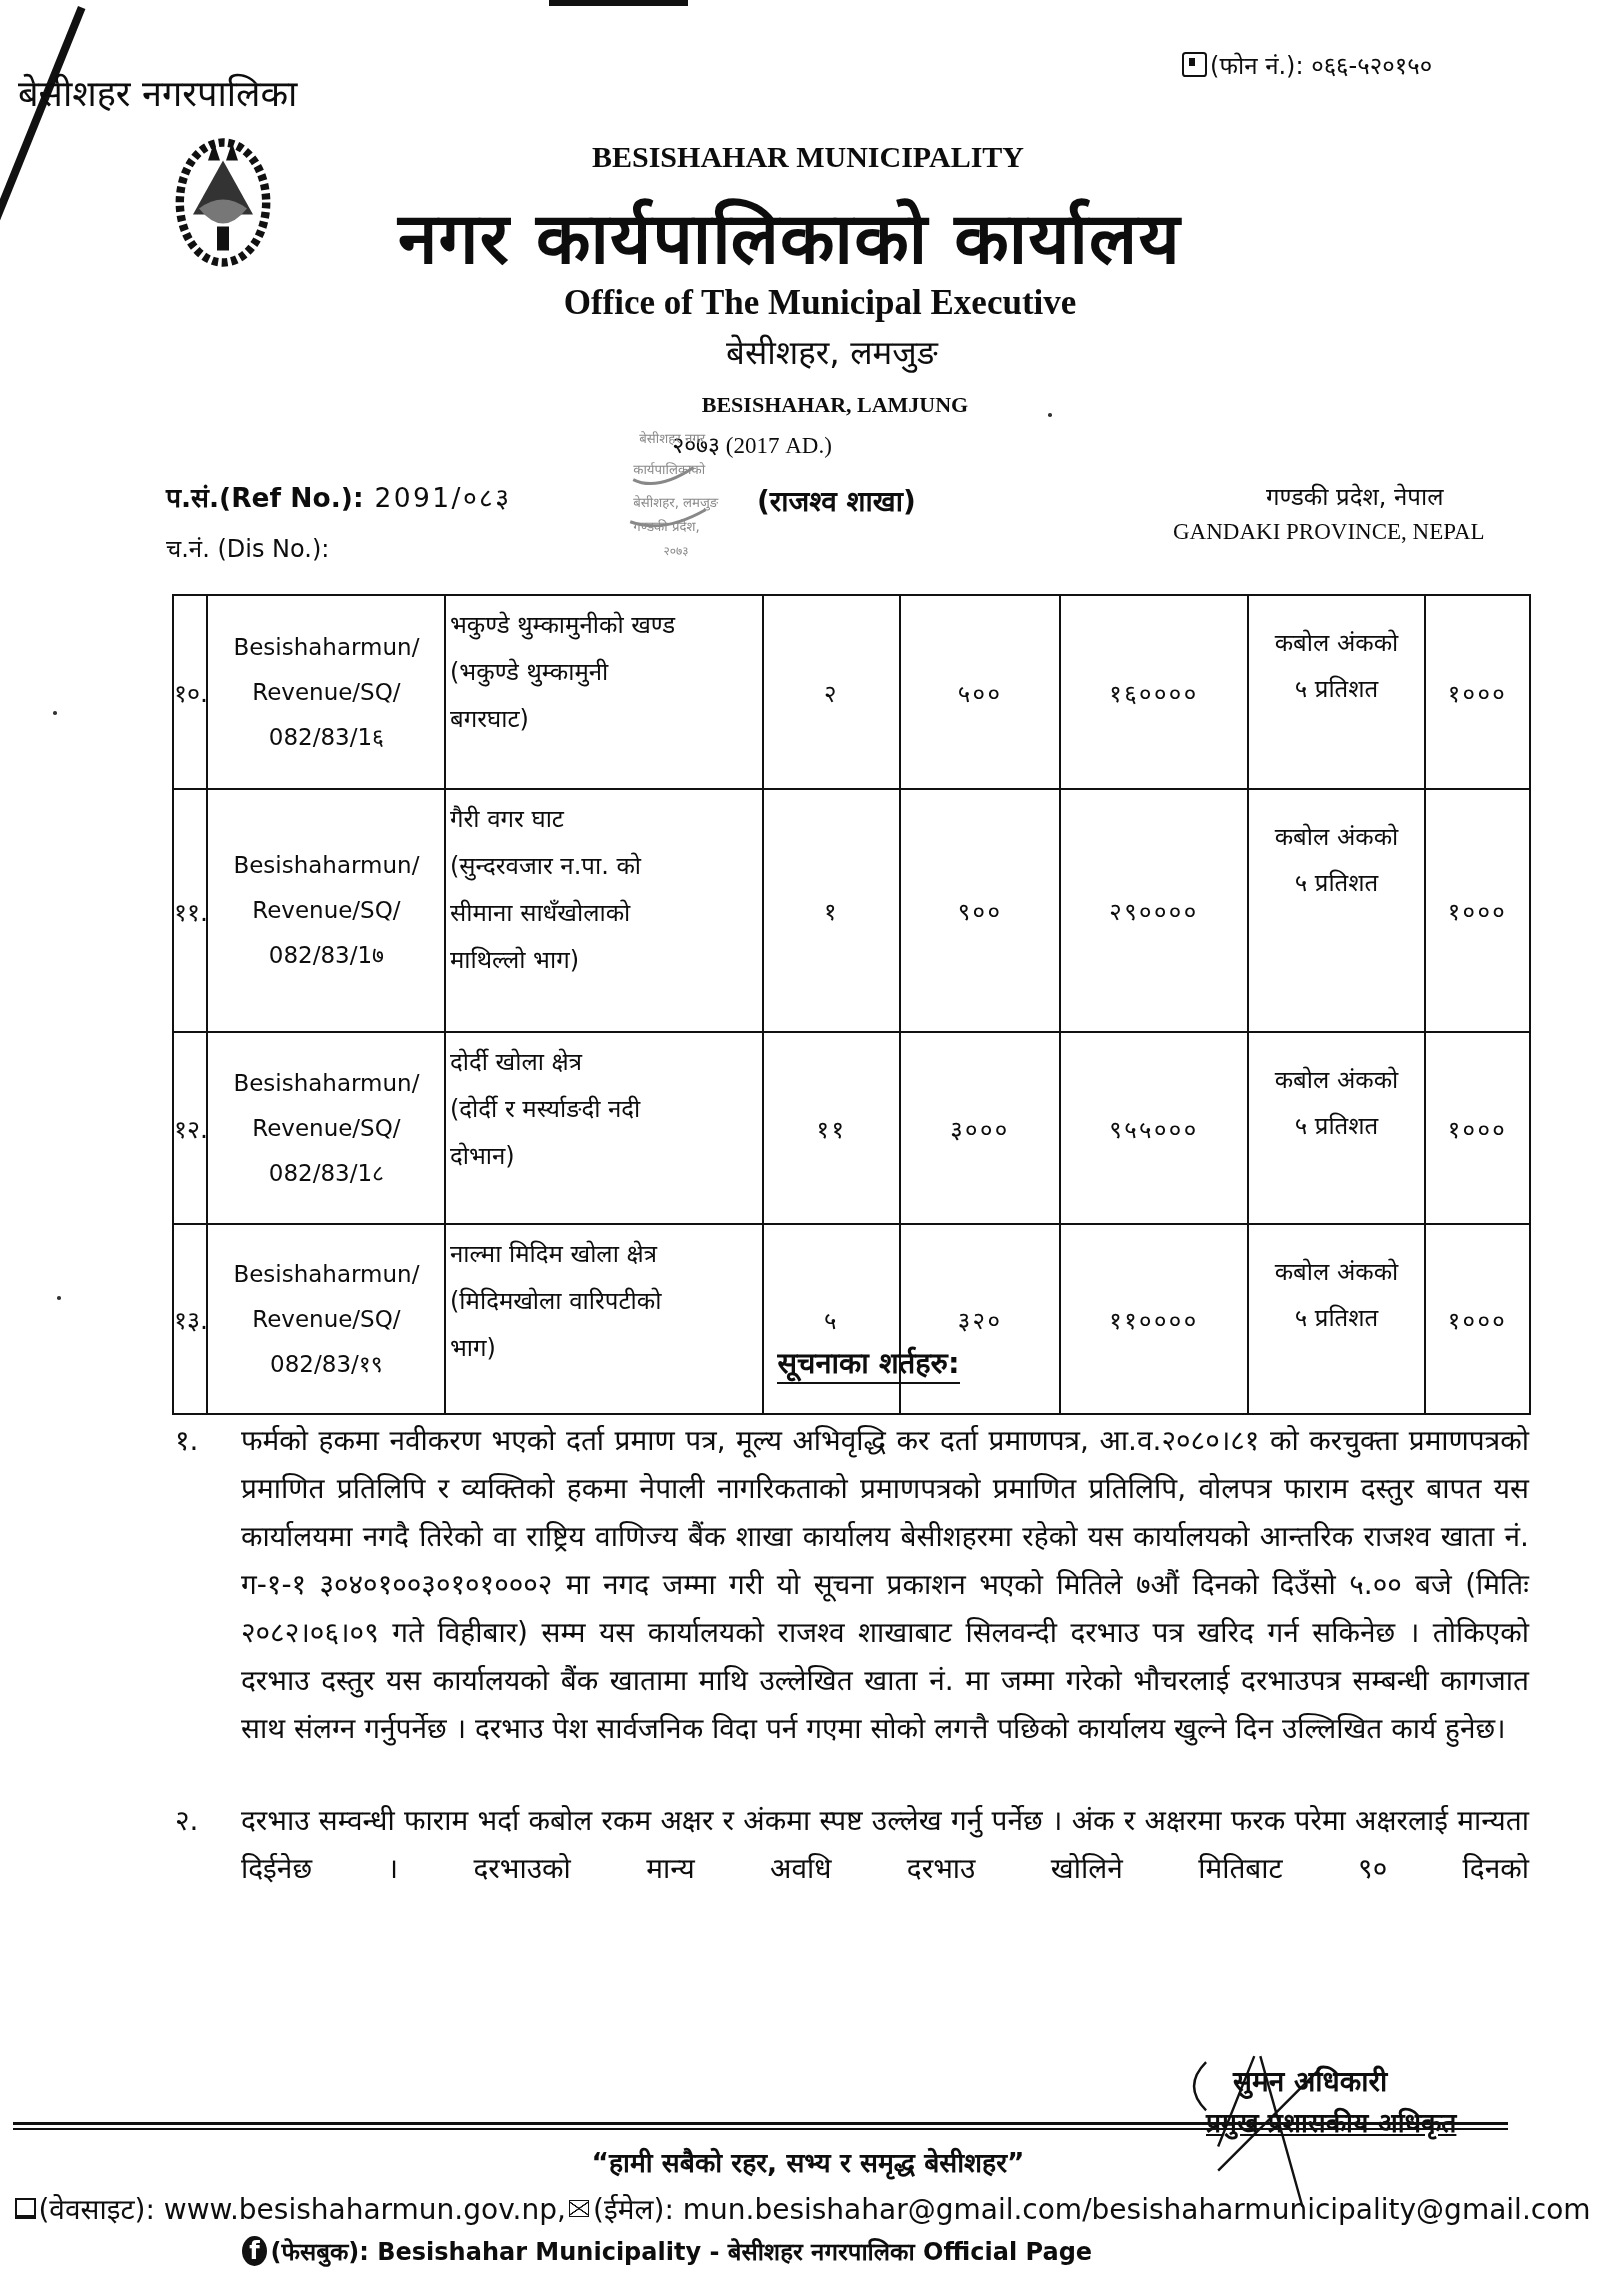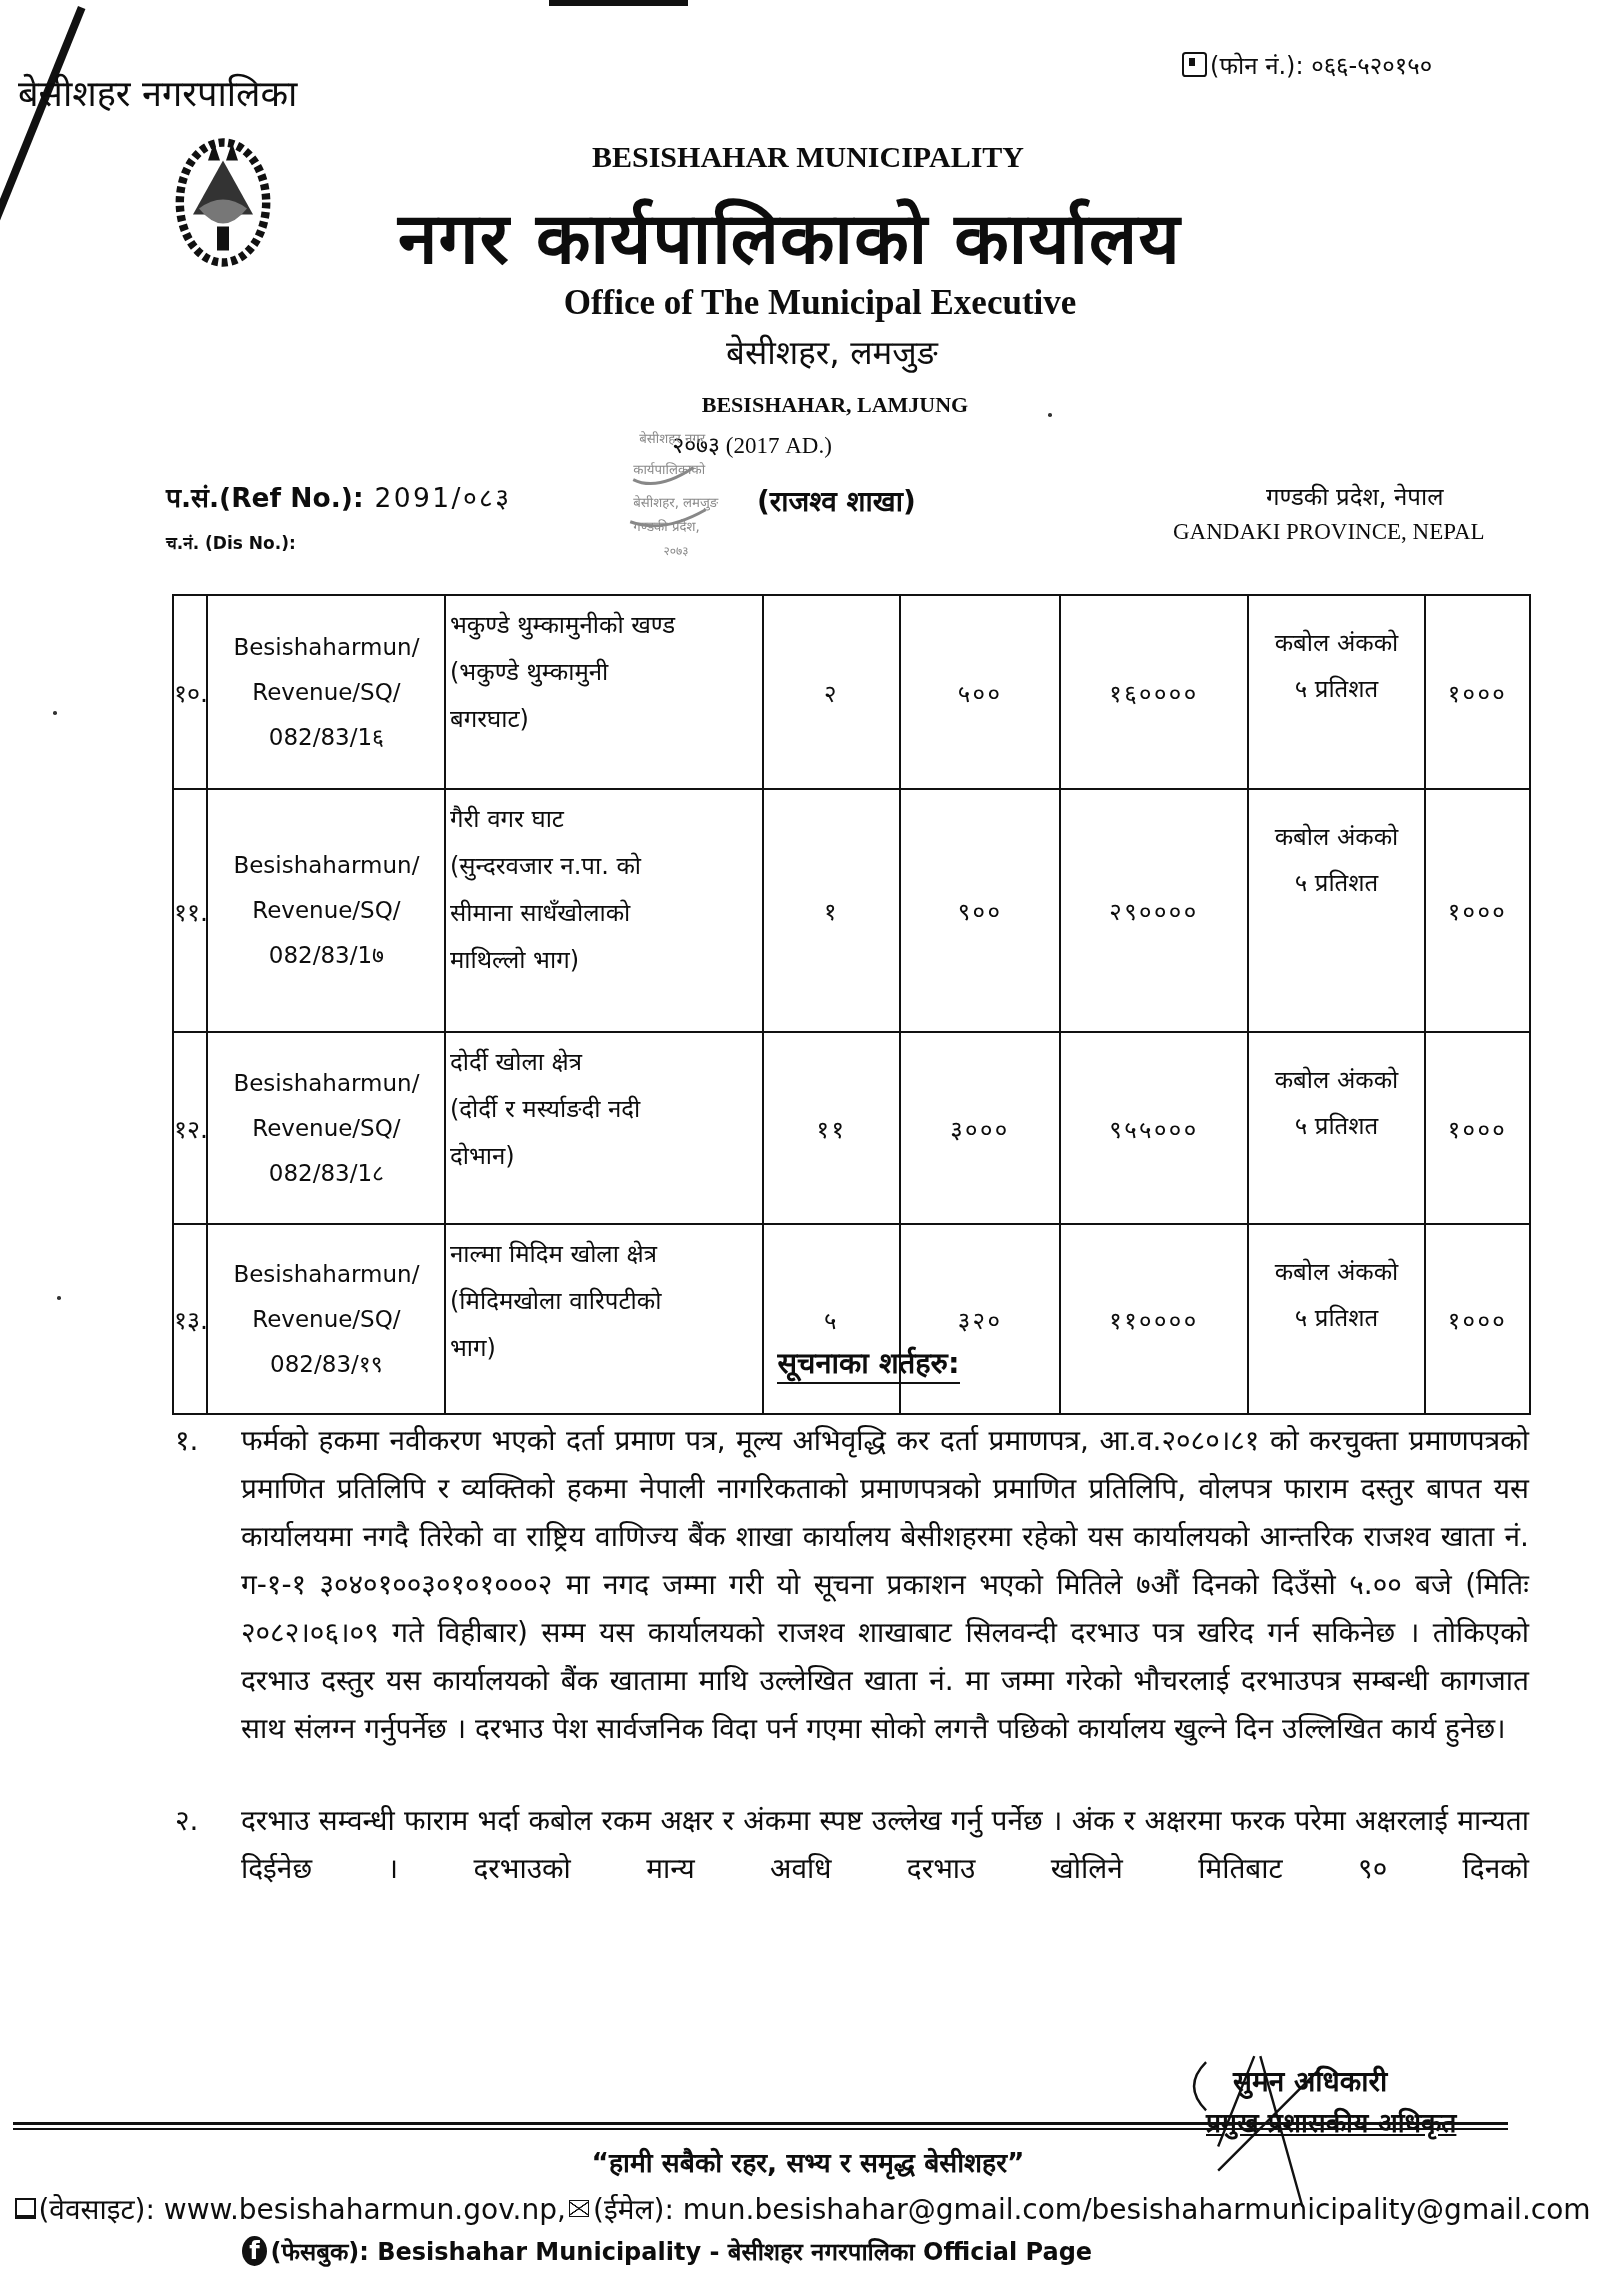--- a/index.html
+++ b/index.html
@@ -26,21 +26,21 @@
   .h-np-muni { left: 0; width: 1616px; top: 68px; font-size: 36px; padding-left: 18px; box-sizing: border-box; }
   .h-en-muni { left: 0; width: 1616px; top: 140px; text-align: center; font-size: 30px; font-weight: bold; }
   .h-np-office { left: 398px; top: 187px; font-size: 71px; font-weight: bold; letter-spacing: 1.2px; }
   .h-en-office { left: 0; width: 1616px; top: 283px; text-align: center; font-size: 35px; font-weight: bold; padding-left: 24px; box-sizing: border-box; }
   .h-np-addr { left: 0; width: 1616px; top: 329px; text-align: center; font-size: 33px; padding-left: 48px; box-sizing: border-box; }
   .h-en-addr { left: 0; width: 1616px; top: 392px; text-align: center; font-size: 22px; font-weight: bold; padding-left: 54px; box-sizing: border-box; }
   .h-est { left: 0; width: 1472px; top: 428px; text-align: center; font-size: 23px; padding-left: 32px; box-sizing: border-box; }
 
   .ref { left: 166px; top: 479px; font-size: 26.5px; font-weight: bold; }
   .ref .val { font-weight: normal; margin-left: 11px; letter-spacing: 2.4px; }
-  .dis { left: 166px; top: 531px; font-size: 17px; font-weight: bold; }
+  .dis { left: 166px; top: 531px; font-size: 24px; font-weight: normal; }
   .branch { left: 757px; top: 481px; font-size: 28px; font-weight: bold; }
   .prov-np { left: 1266px; top: 479px; font-size: 24px; }
   .prov-en { left: 1173px; top: 519px; font-size: 23px; }
 
   
   .stamp { left: 615px; top: 371px; width: 139px; height: 193px; color: #9a9a9a; }
 
   
   .tbl { position: absolute; left: 172px; top: 594px; width: 1342px; border-collapse: collapse; table-layout: fixed; }
   .tbl td { border: 2.4px solid #111; vertical-align: middle; font-size: 24px; padding: 0; }

